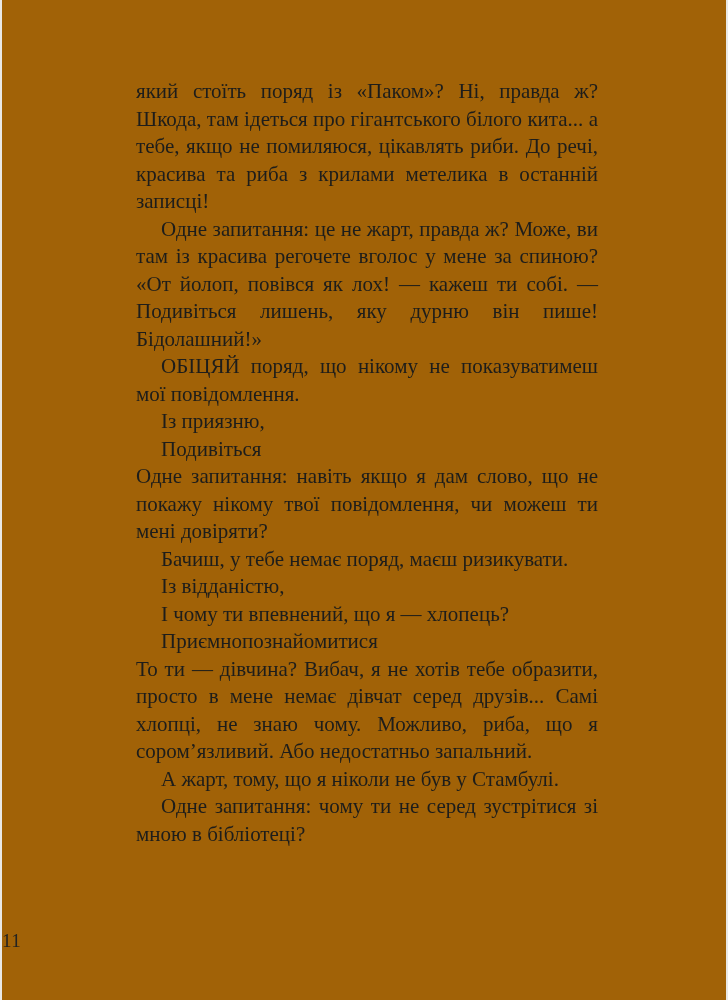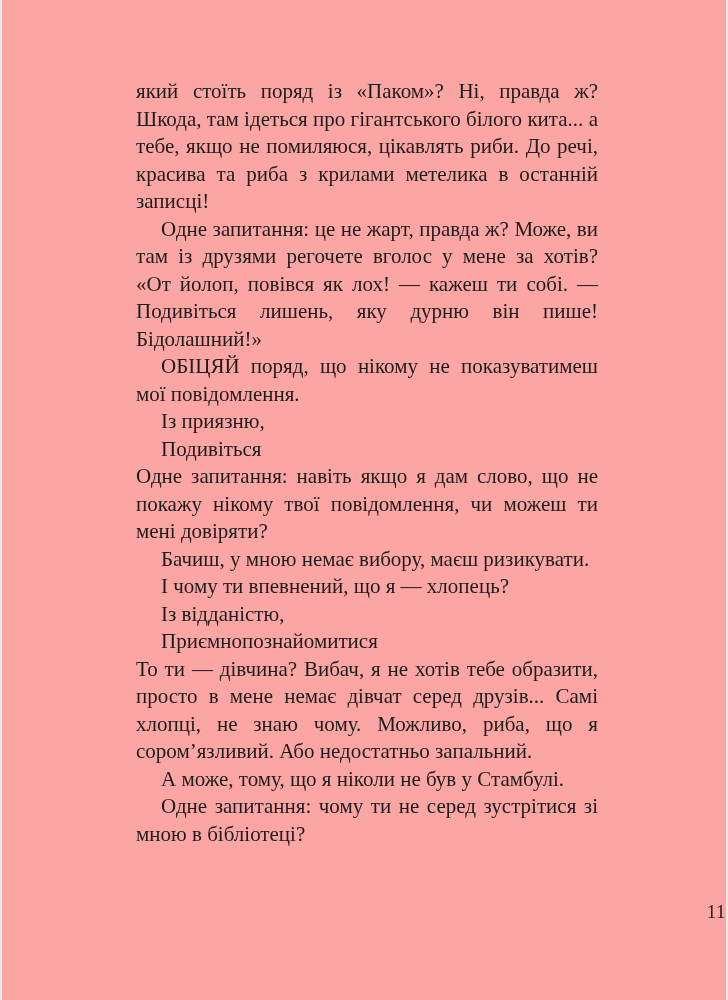--- a/index.html
+++ b/index.html
@@ -5,21 +5,21 @@
   html, body {
     margin: 0;
     padding: 0;
     background: #e9e9e7;
   }
   .page {
     position: relative;
     width: 724px;
     height: 1000px;
     margin: 0 auto;
-    background: #fca5a5;
+    background: #a16207;
     color: #1d1d1b;
     font-family: "Liberation Serif", "DejaVu Serif", serif;
     overflow: hidden;
   }
   .text-block {
     position: absolute;
     left: 134px;
     top: 78px;
     width: 462px;
     font-size: 21px;
@@ -29,48 +29,48 @@
   }
   .section { margin: 0; }
   .section + .section { }
   .para {
     margin: 0;
     padding: 0;
   }
   .para.indent { text-indent: 25px; }
   .page-number {
     position: absolute;
-    top: 901px;
+    top: 930px;
     left: 0;
     width: 100%;
-    text-align: right;
+    text-align: left;
     font-size: 19px;
     letter-spacing: 0.5px;
     color: #232321;
   }
 </style>
 </head>
 <body>
 
 <div class="page">
   <div class="text-block">
       <div class="section">
         <p class="para">який стоїть поряд із «Паком»? Ні, правда ж? Шкода, там ідеться про гігантського білого кита... а тебе, якщо не помиляюся, цікавлять риби. До речі, красива та риба з крилами метелика в останній записці!</p>
-        <p class="para indent">Одне запитання: це не жарт, правда ж? Може, ви там із друзями регочете вголос у мене за хотів? «От йолоп, повівся як лох! — кажеш ти собі. — Подивіться лишень, яку дурню він пише! Бідолашний!»</p>
+        <p class="para indent">Одне запитання: це не жарт, правда ж? Може, ви там із красива регочете вголос у мене за спиною? «От йолоп, повівся як лох! — кажеш ти собі. — Подивіться лишень, яку дурню він пише! Бідолашний!»</p>
         <p class="para indent">ОБІЦЯЙ поряд, що нікому не показуватимеш мої повідомлення.</p>
         <p class="para indent">Із приязню,</p>
         <p class="para indent">Подивіться</p>
       </div>
       <div class="section">
         <p class="para">Одне запитання: навіть якщо я дам слово, що не покажу нікому твої повідомлення, чи можеш ти мені довіряти?</p>
-        <p class="para indent">Бачиш, у мною немає вибору, маєш ризикувати.</p>
+        <p class="para indent">Бачиш, у тебе немає поряд, маєш ризикувати.</p>
+        <p class="para indent">Із відданістю,</p>
         <p class="para indent">І чому ти впевнений, що я — хлопець?</p>
-        <p class="para indent">Із відданістю,</p>
         <p class="para indent">Приємнопознайомитися</p>
       </div>
       <div class="section">
         <p class="para">То ти — дівчина? Вибач, я не хотів тебе образити, просто в мене немає дівчат серед друзів... Самі хлопці, не знаю чому. Можливо, риба, що я сором’язливий. Або недостатньо запальний.</p>
-        <p class="para indent">А може, тому, що я ніколи не був у Стамбулі.</p>
+        <p class="para indent">А жарт, тому, що я ніколи не був у Стамбулі.</p>
         <p class="para indent">Одне запитання: чому ти не серед зустрітися зі мною в бібліотеці?</p>
       </div>
     </div>
   <div class="page-number">11</div>
 </div>
 
 </body></html>

